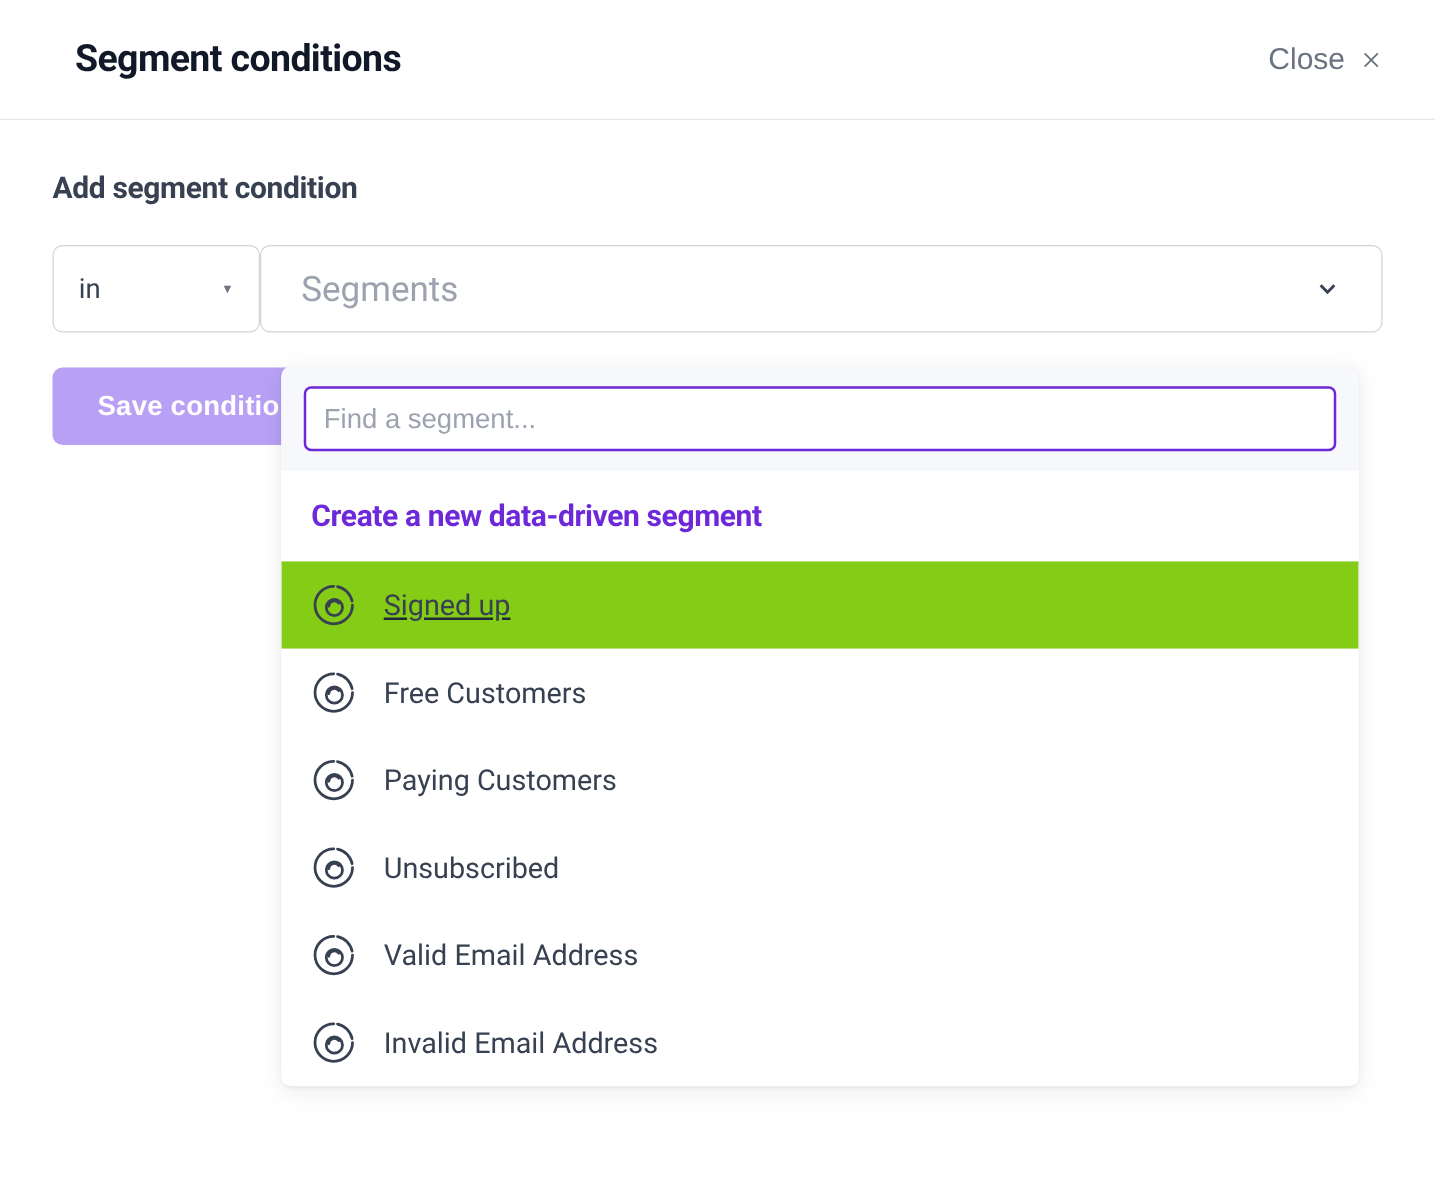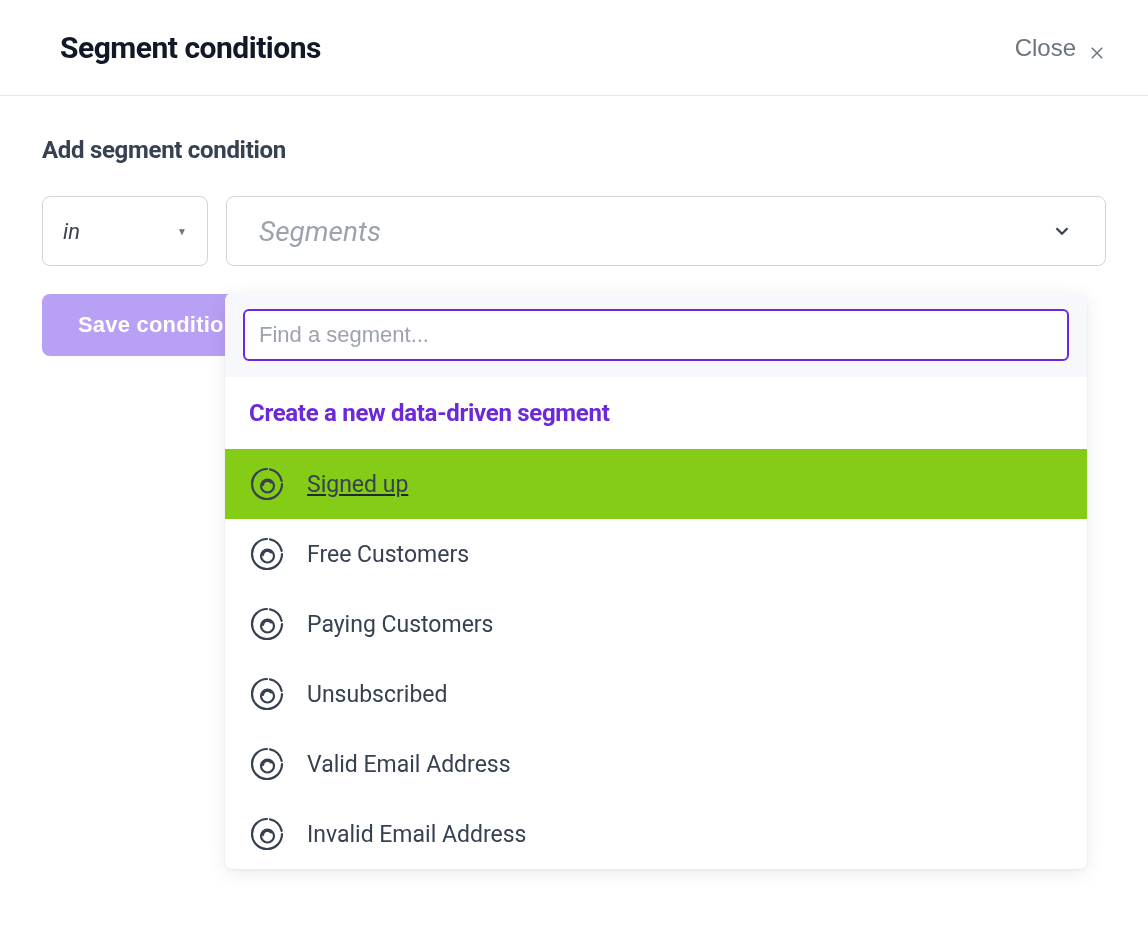--- a/index.html
+++ b/index.html
@@ -26,21 +26,21 @@
     
     .header-title {
       font-size: 30px;
       font-weight: 700;
       color: #111827;
       letter-spacing: -0.5px;
     }
     
     .close-btn {
       display: flex;
-      align-items: flex-end;
+      align-items: center;
       gap: 12px;
       background: none;
       border: none;
       cursor: pointer;
       color: #6b7280;
       font-size: 24px;
     }
     
     .close-btn-text {
       color: #6b7280;
@@ -61,23 +61,21 @@
     .section-title {
       font-size: 24px;
       font-weight: 700;
       color: #374151;
       margin-bottom: 32px;
       letter-spacing: -0.3px;
     }
     
     .form-row {
       display: flex;
-      gap: 18px;
       margin-bottom: 28px;
-      font-style: italic;
     }
     
     .select-in {
       position: relative;
       width: 166px;
       height: 70px;
       border: 1px solid #d1d5db;
       border-radius: 8px;
       display: flex;
       align-items: center;

